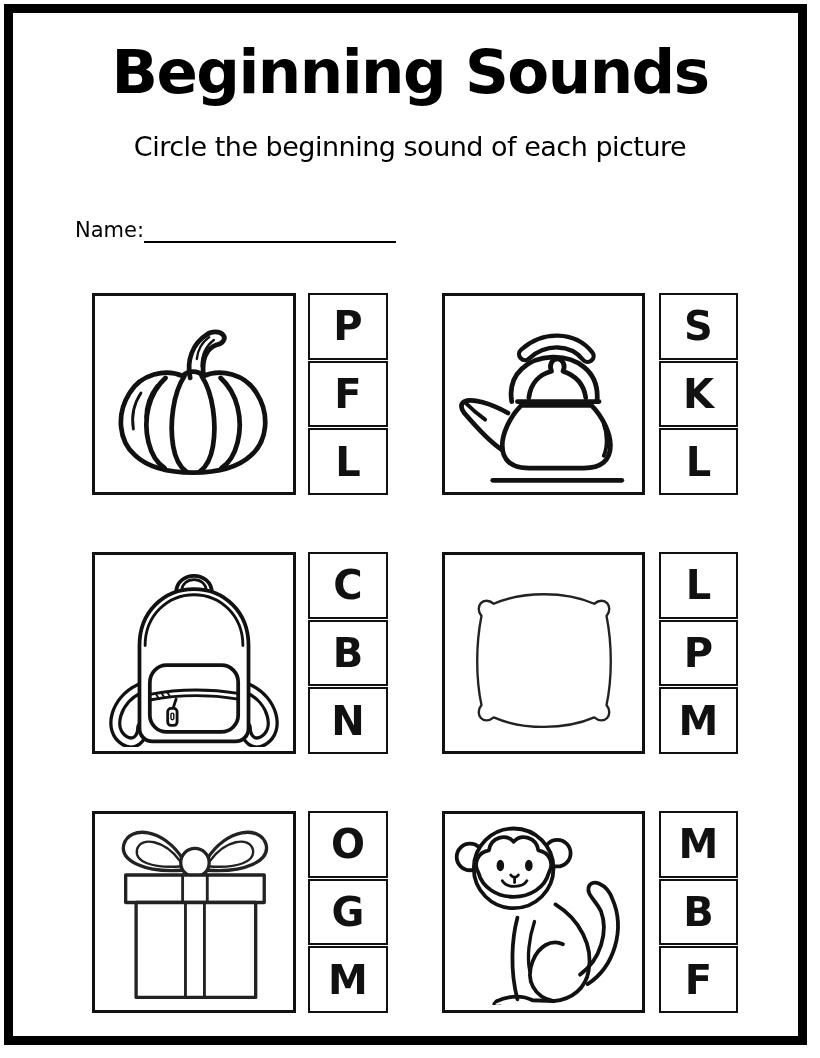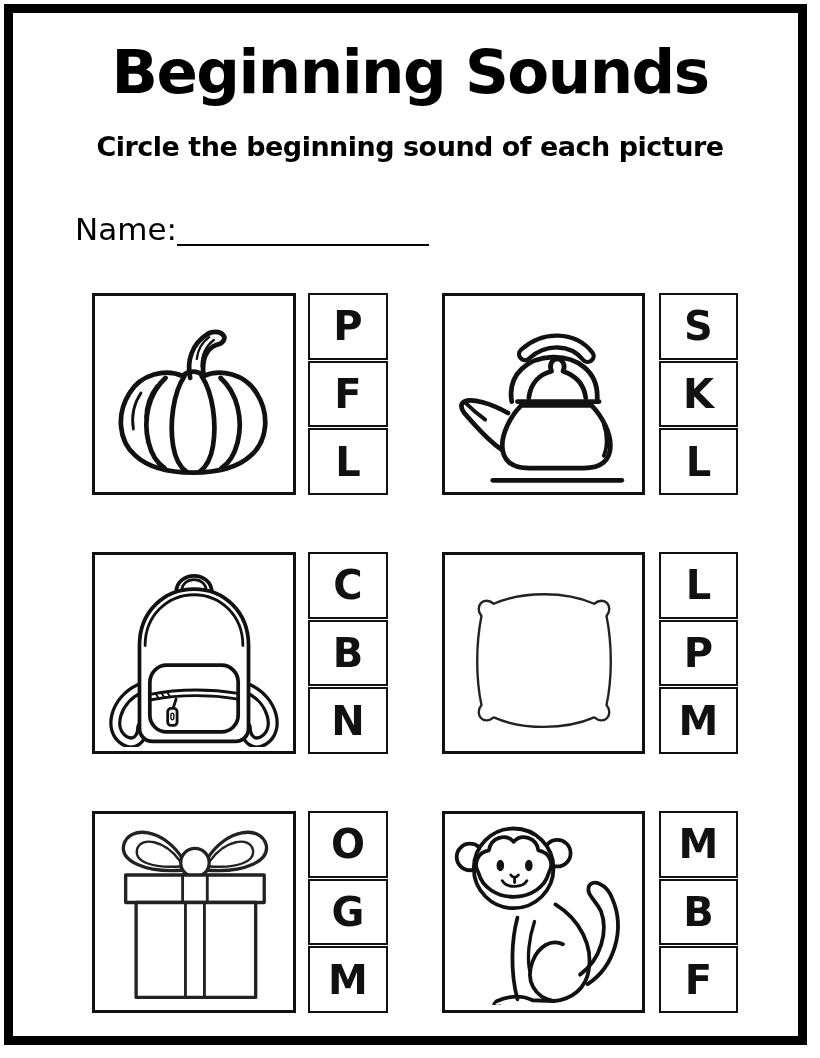--- a/index.html
+++ b/index.html
@@ -1,21 +1,21 @@
 <!DOCTYPE html>
 <html><head>
 <meta charset="utf-8">
 <style>
   html,body{margin:0;padding:0;background:#fff;}
   body{font-family:"DejaVu Sans","Liberation Sans",sans-serif;color:#000;}
   .page{position:relative;width:820px;height:1058px;background:#fff;overflow:hidden;}
   .frame{position:absolute;left:4px;top:4px;width:803px;height:1041px;border:9px solid #000;box-sizing:border-box;}
   .title{position:absolute;left:0;top:36px;width:100%;text-align:center;font-size:61px;font-weight:bold;letter-spacing:-1.5px;}
-  .subtitle{position:absolute;left:0;top:131px;width:100%;text-align:center;font-size:27px;font-weight:700;letter-spacing:-0.5px;}
-  .field{position:absolute;top:211px;font-size:31px;font-weight:500;white-space:nowrap;}
+  .subtitle{position:absolute;left:0;top:131px;width:100%;text-align:center;font-size:27px;font-weight:400;letter-spacing:-0.5px;}
+  .field{position:absolute;top:211px;font-size:21px;font-weight:500;white-space:nowrap;}
   .field .line{display:inline-block;border-bottom:2.5px solid #000;height:30px;vertical-align:-6px;}
   .name-field{left:75px;}
   .date-field{left:498px;}
   .row{position:absolute;left:0;width:100%;height:202px;}
   .row1{top:293px;} .row2{top:552px;} .row3{top:811px;}
   .picbox{position:absolute;top:0;height:202px;border:3px solid #111;box-sizing:border-box;background:#fff;display:flex;align-items:center;justify-content:center;}
   .pic-a{left:92px;width:204px;} .pic-b{left:442px;width:203px;}
   .letters{position:absolute;top:0;height:202px;display:flex;flex-direction:column;gap:1px;box-sizing:border-box;}
   .let-a{left:308px;width:80px;} .let-b{left:659px;width:79px;}
   .lcell{flex:1;border:2.5px solid #111;box-sizing:border-box;background:#fff;display:flex;align-items:center;justify-content:center;font-size:40px;font-weight:bold;color:#111;}

